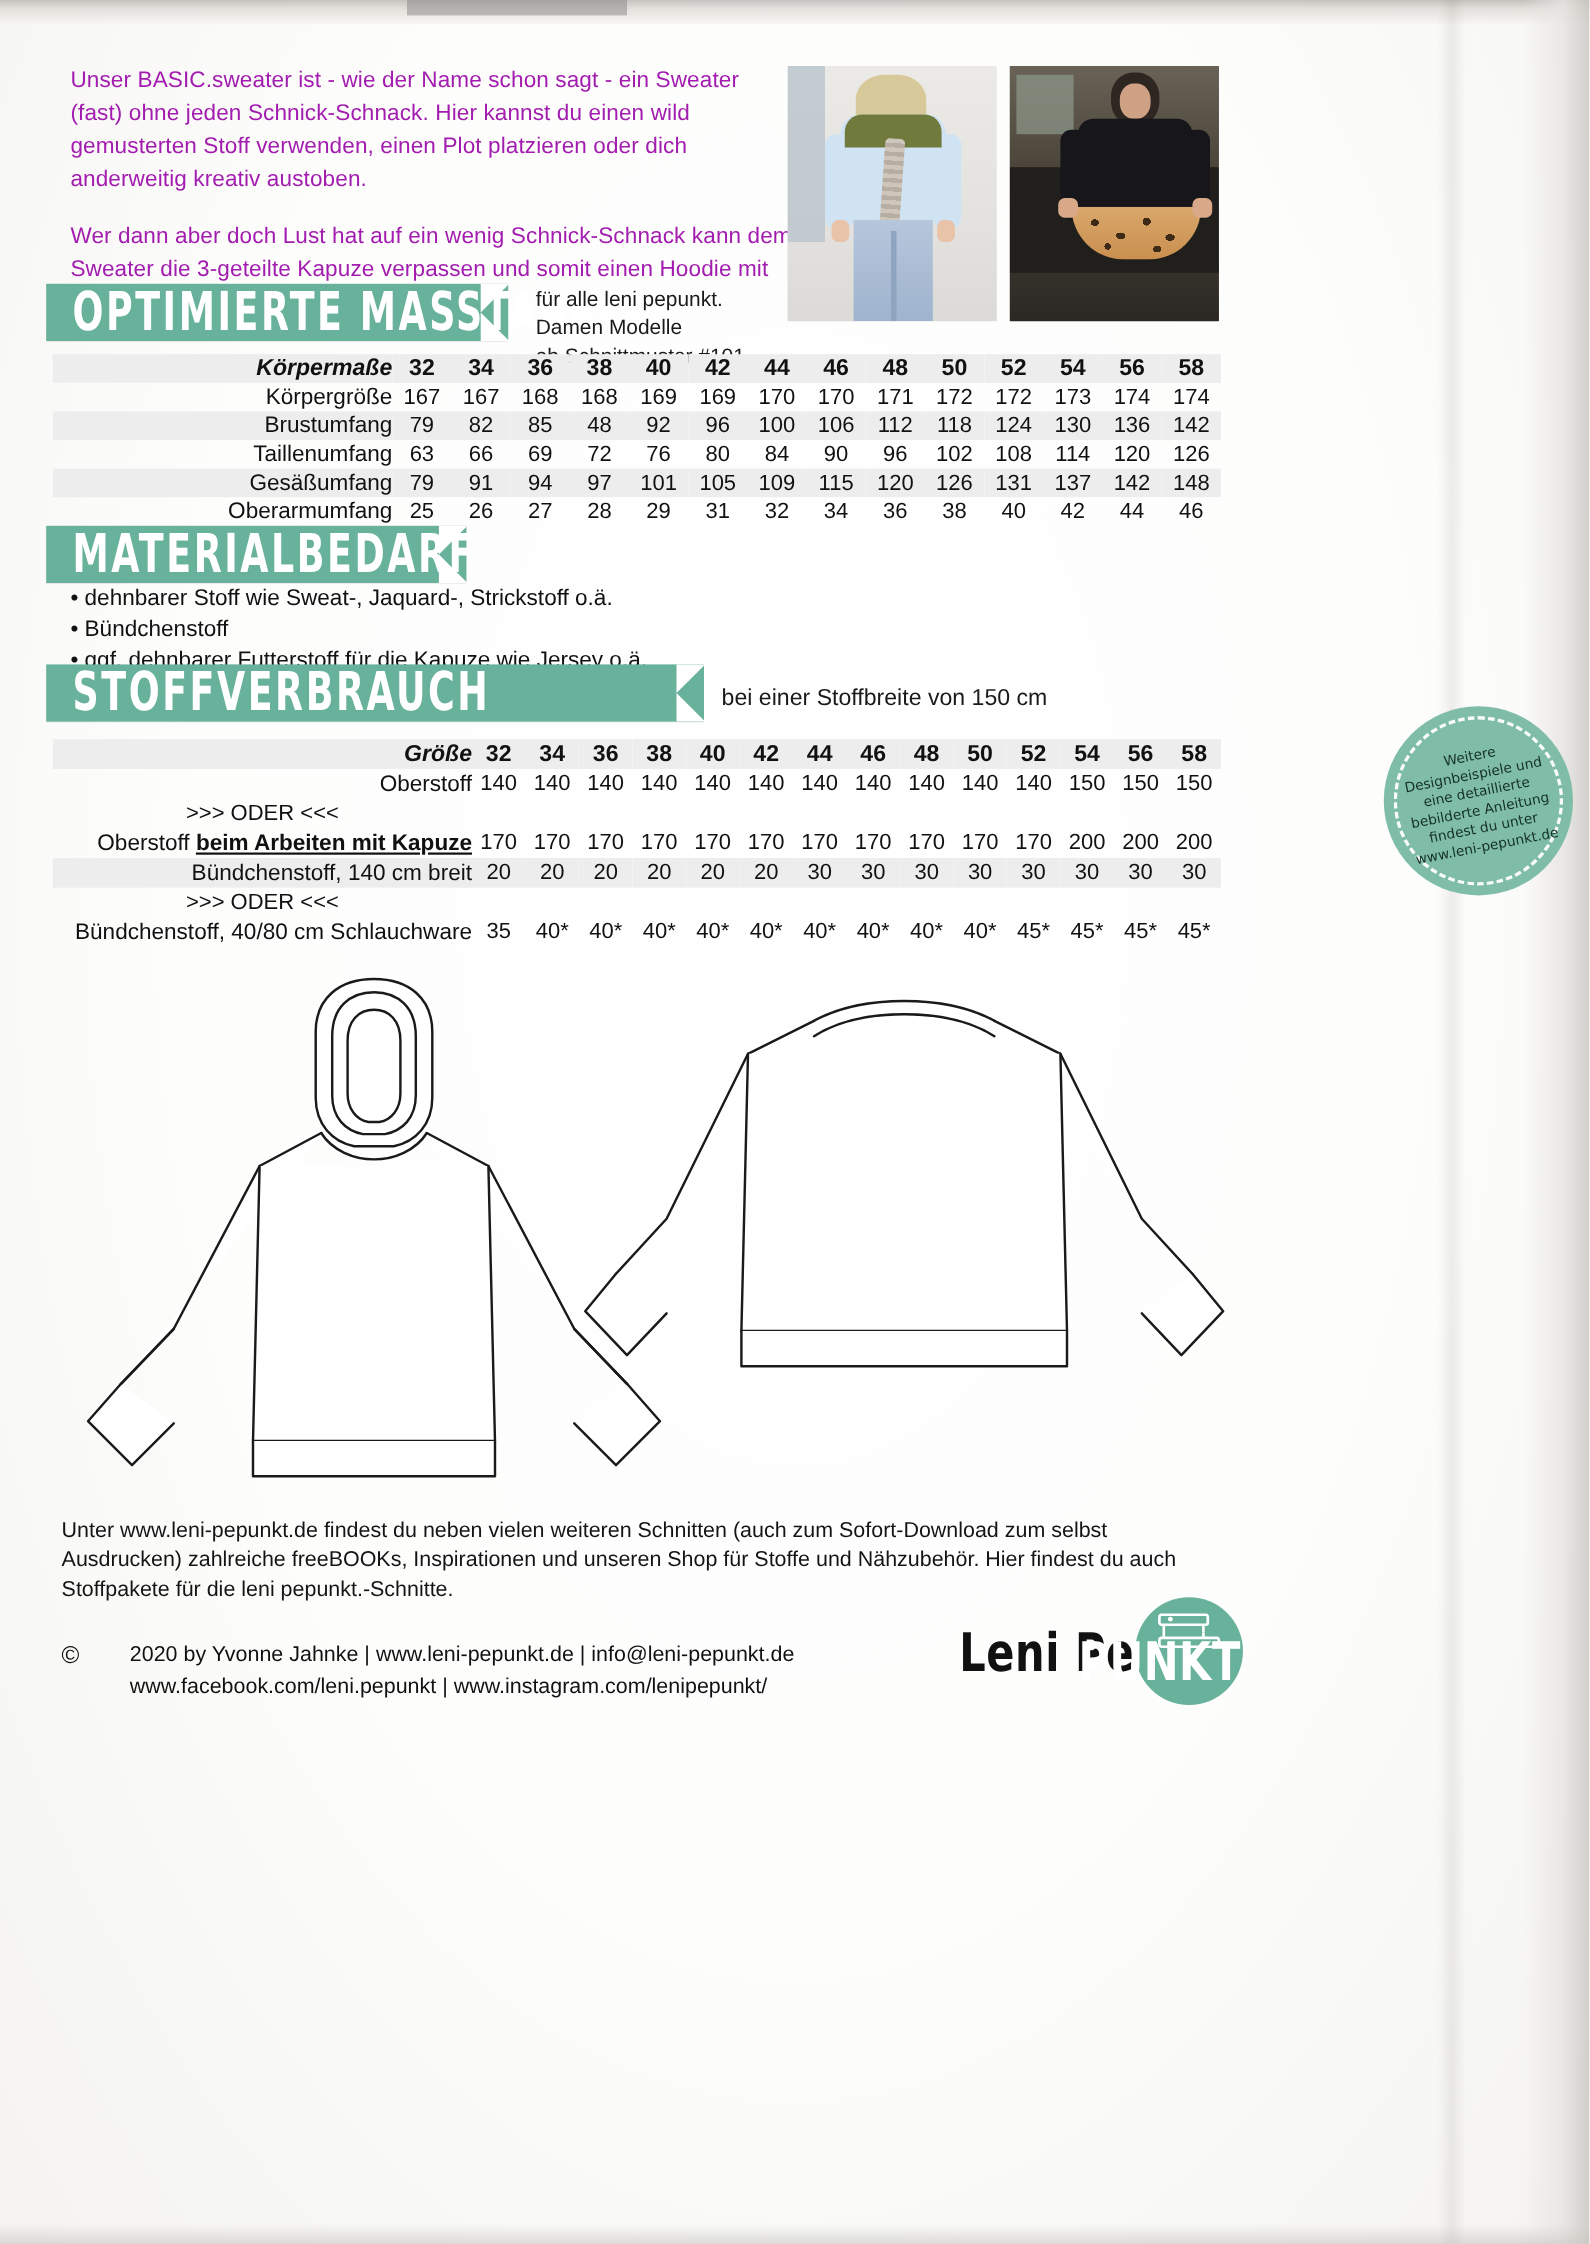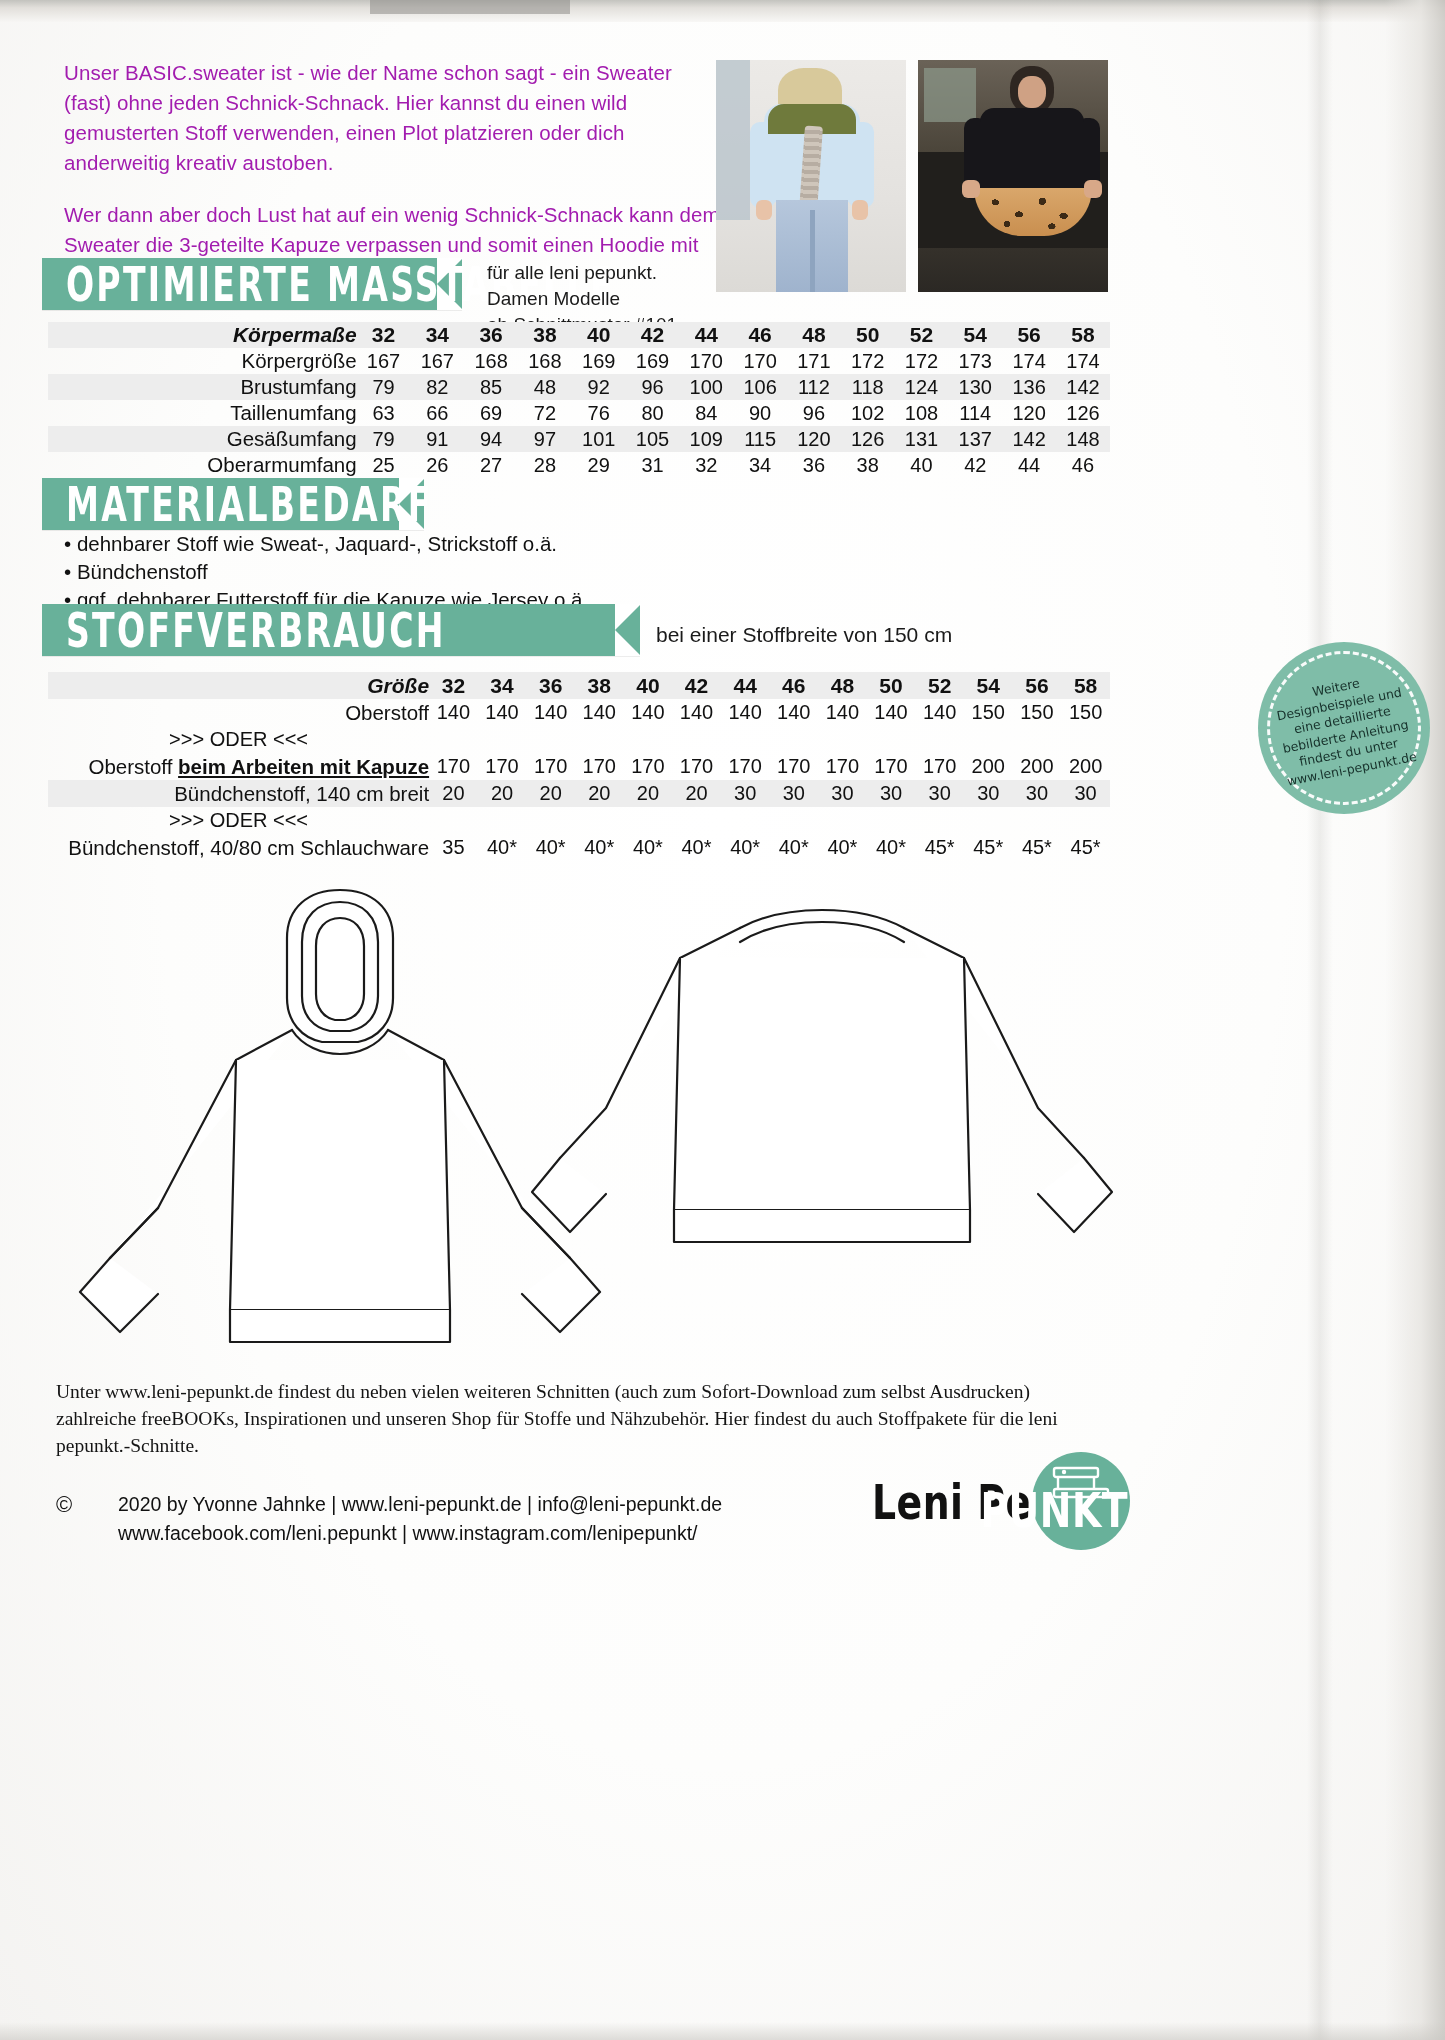--- a/index.html
+++ b/index.html
@@ -181,21 +181,21 @@
     transform:rotate(-11deg);
     font-family:"DejaVu Sans", sans-serif;
   }
 
   
   #tech-drawings{position:absolute;left:40px;top:880px;width:1080px;height:470px;}
 
   
   .footer-text{
     position:absolute;left:56px;top:1378px;width:1050px;
-    font-size:19.5px;line-height:27px;color:#141414;font-family:Liberation Serif, serif;
+    font-size:19.5px;line-height:27px;color:#141414;
   }
   .copy-sym{position:absolute;left:56px;top:1492px;font-size:22px;}
   .copy-lines{position:absolute;left:118px;top:1490px;}
 
   
   #logo{position:absolute;left:872px;top:1452px;width:258px;height:96px;}
   .logo-word{
     position:absolute;left:0;top:22px;
     font-family:"DejaVu Sans Condensed","Liberation Sans Narrow","Liberation Sans",sans-serif;
     font-size:42px;font-weight:700;color:#111;letter-spacing:.5px;

